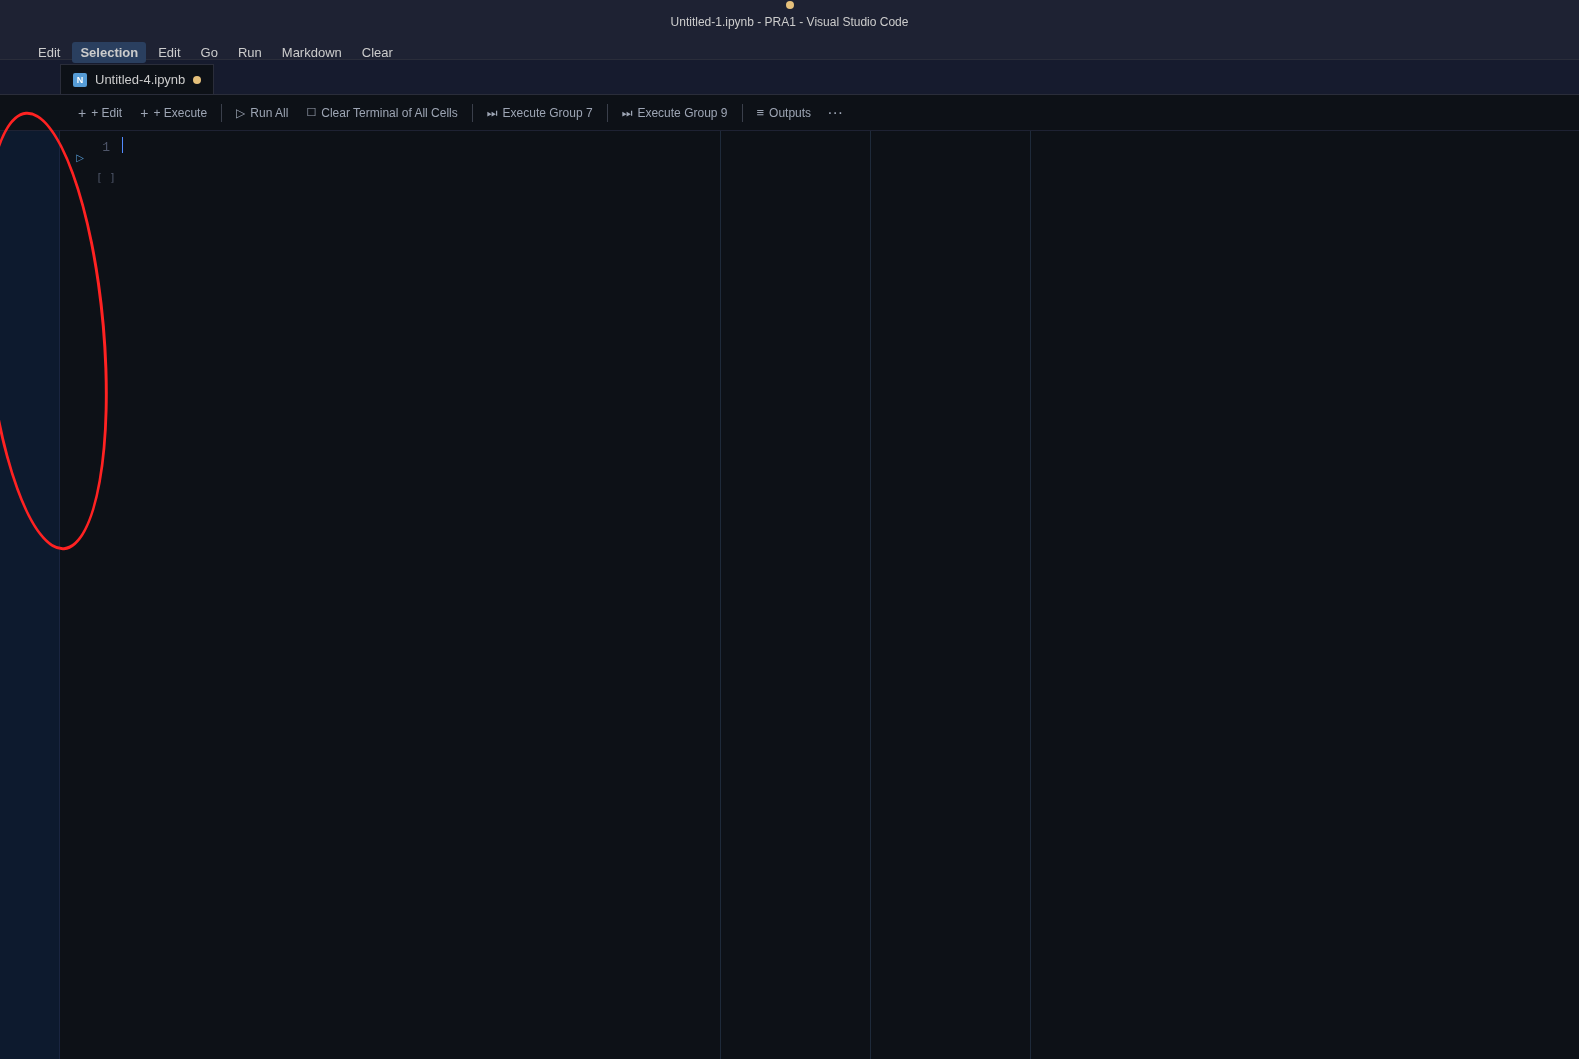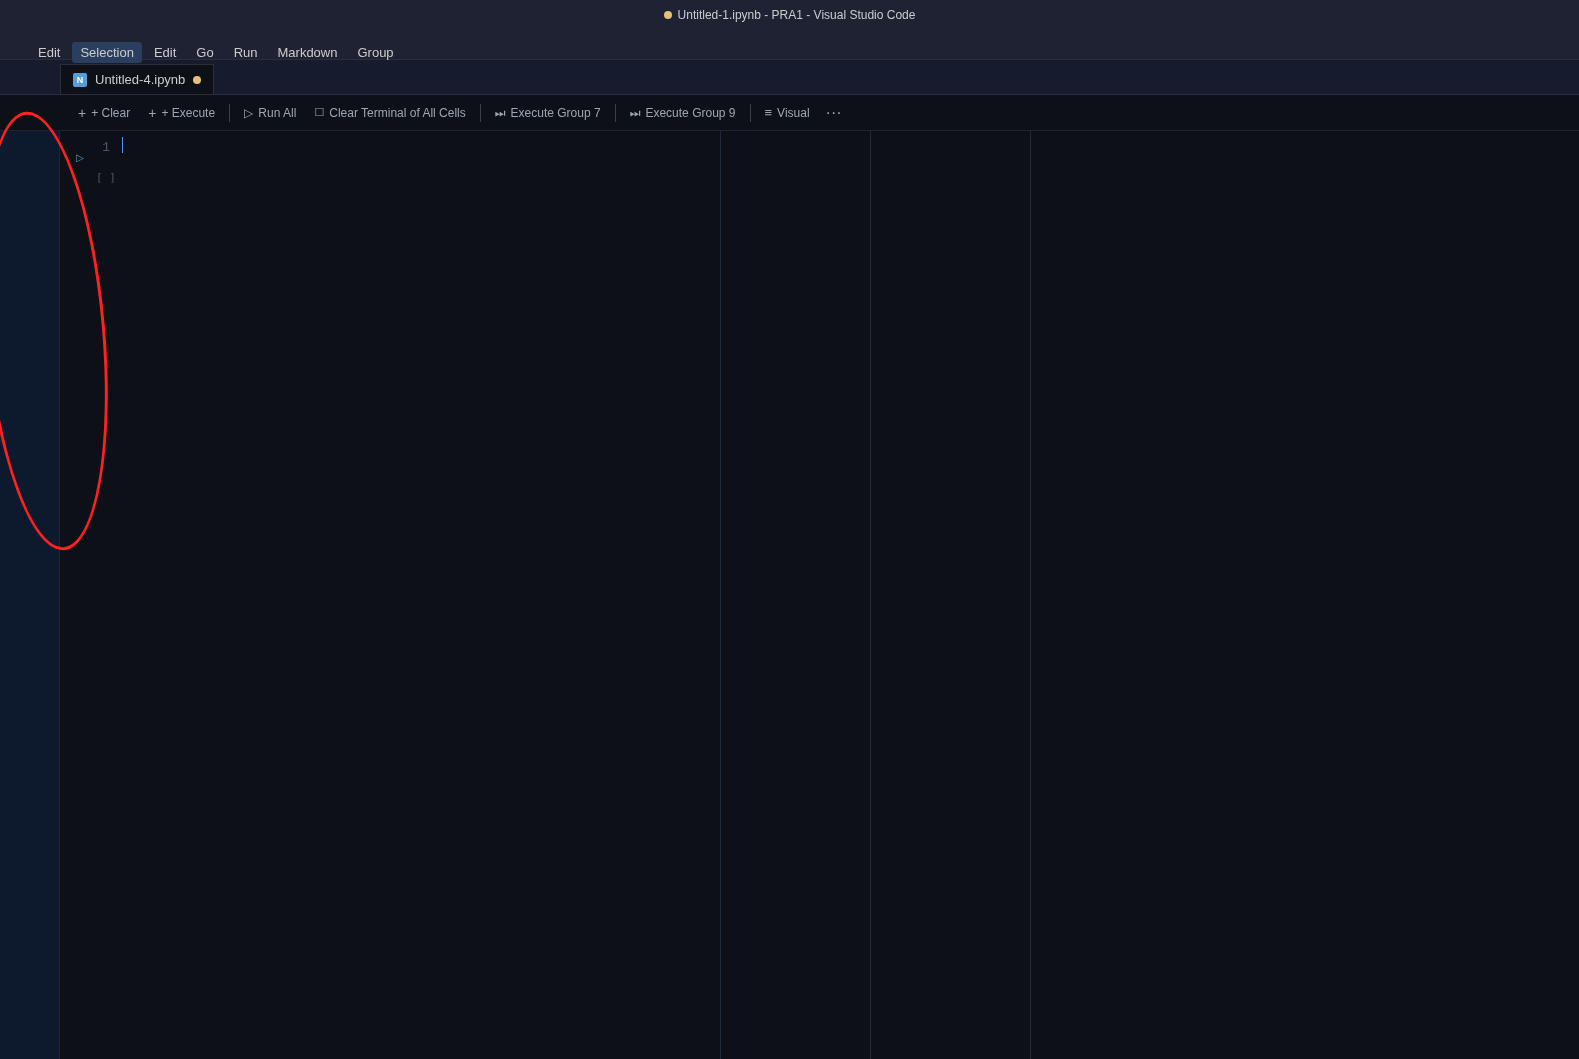--- a/index.html
+++ b/index.html
@@ -29,20 +29,21 @@
       position: relative;
       z-index: 100;
     }
 
     .title-bar-text {
       font-size: 12px;
       color: #cccccc;
       display: flex;
       align-items: center;
       gap: 6px;
+      flex-direction: column;
     }
 
     .title-dot {
       width: 8px;
       height: 8px;
       border-radius: 50%;
       background-color: #e5c07b;
       display: inline-block;
     }
 
@@ -62,20 +63,21 @@
       font-size: 13px;
       color: #cccccc;
       padding: 3px 8px;
       cursor: pointer;
       border-radius: 3px;
       margin-top: 15px;
     }
 
     .menu-item.active {
       background-color: #2a3f5f;
+      font-weight: bold;
     }
 
     
     .tab-bar {
       width: 100%;
       height: 35px;
       background-color: #161b2e;
       display: flex;
       align-items: flex-end;
       padding-left: 60px;
@@ -333,35 +335,35 @@
   </div>
 </div>
 
 <div class="menu-bar">
   <div class="menu-item">Edit</div>
   <div class="menu-item active">Selection</div>
   <div class="menu-item">Edit</div>
   <div class="menu-item">Go</div>
   <div class="menu-item">Run</div>
   <div class="menu-item">Markdown</div>
-  <div class="menu-item">Group</div>
+  <div class="menu-item">Clear</div>
 </div>
 
 <div class="tab-bar">
   <div class="tab">
     <span class="tab-icon">N</span>
     <span>Untitled-4.ipynb</span>
     <span class="tab-modified-dot"></span>
   </div>
 </div>
 
 <div class="toolbar" style="position:relative;">
   <div class="toolbar-btn">
     <span style="font-size:14px;">+</span>
-    <span>+ Clear</span>
+    <span>+ Edit</span>
   </div>
   <div class="toolbar-btn">
     <span style="font-size:14px;">+</span>
     <span>+ Execute</span>
   </div>
   <div class="toolbar-separator"></div>
   <div class="toolbar-btn">
     <span>▷</span>
     <span>Run All</span>
   </div>
@@ -375,21 +377,21 @@
     <span>Execute Group 7</span>
   </div>
   <div class="toolbar-separator"></div>
   <div class="toolbar-btn">
     <span style="font-size:12px;">⏭</span>
     <span>Execute Group 9</span>
   </div>
   <div class="toolbar-separator"></div>
   <div class="toolbar-btn">
     <span style="font-size:13px;">≡</span>
-    <span>Visual</span>
+    <span>Outputs</span>
   </div>
   <div class="toolbar-btn toolbar-more">
     <span>···</span>
   </div>
 
   <div class="top-right-toolbar">
     <div class="top-right-btn">
       <span style="font-size:13px;">▷</span>
     </div>
     <div class="top-right-btn">

